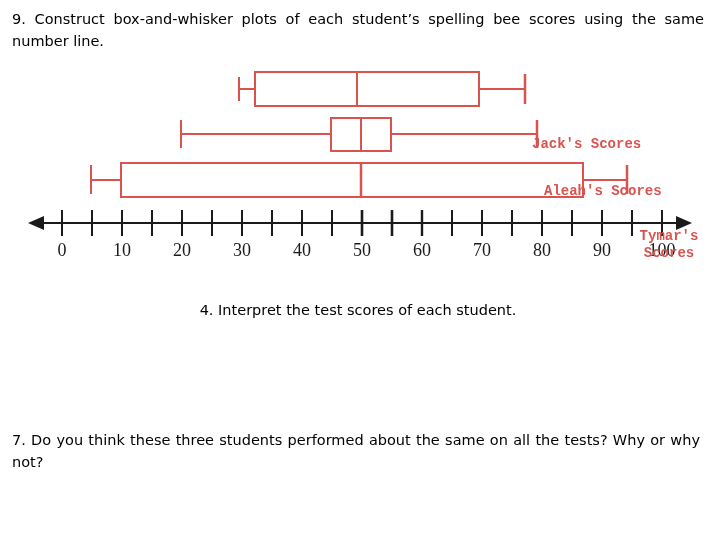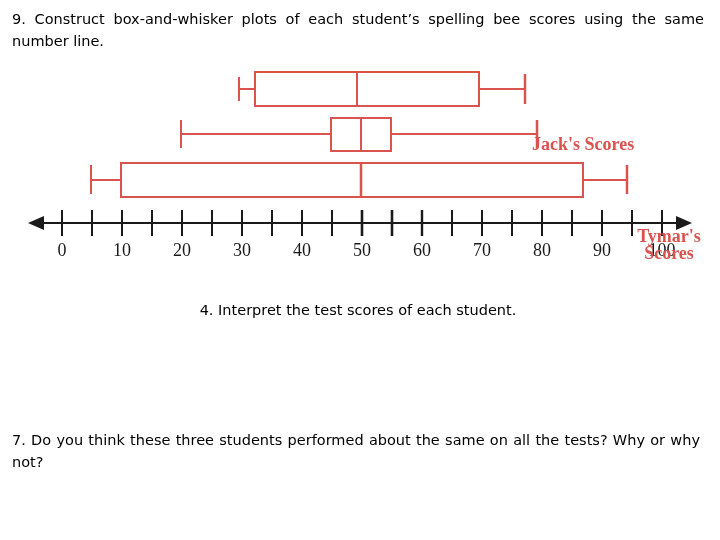--- a/index.html
+++ b/index.html
@@ -35,23 +35,23 @@
     top: 60px;
     width: 720px;
     height: 225px;
   }
 
   .plot-svg { display: block; }
 
   .series-label {
     position: absolute;
     color: #d9534f;
-    font-family: Liberation Serif, serif;
+    font-family: Liberation Mono, monospace;
     font-weight: bold;
-    font-size: 18px;
+    font-size: 14px;
     line-height: 17px;
     white-space: pre-line;
   }
   #label-jack  { left: 532px; top: 76px; }
   #label-aleah { left: 544px; top: 123px; }
   #label-tymar { left: 634px; top: 168px; text-align: center; width: 70px; }
 
   #axis-title {
     position: absolute;
     left: 0;
@@ -152,20 +152,21 @@
         <text x="482" y="196">70</text>
         <text x="542" y="196">80</text>
         <text x="602" y="196">90</text>
         <text x="662" y="196">100</text>
       </g>
     </g>
   </svg>
 
   <div class="series-label" id="label-jack">Jack's Scores</div>
 
+  <div class="series-label" id="label-aleah">Aleah's Scores</div>
 
   <div class="series-label" id="label-tymar">Tymar's
 Scores</div>
 
 </div>
 
 <div class="qtext" id="q4">4. Interpret the test scores of each student.</div>
 
 <div class="qtext" id="q5">7. Do you think these three students performed about the same on all the tests?  Why or why not?</div>
 

